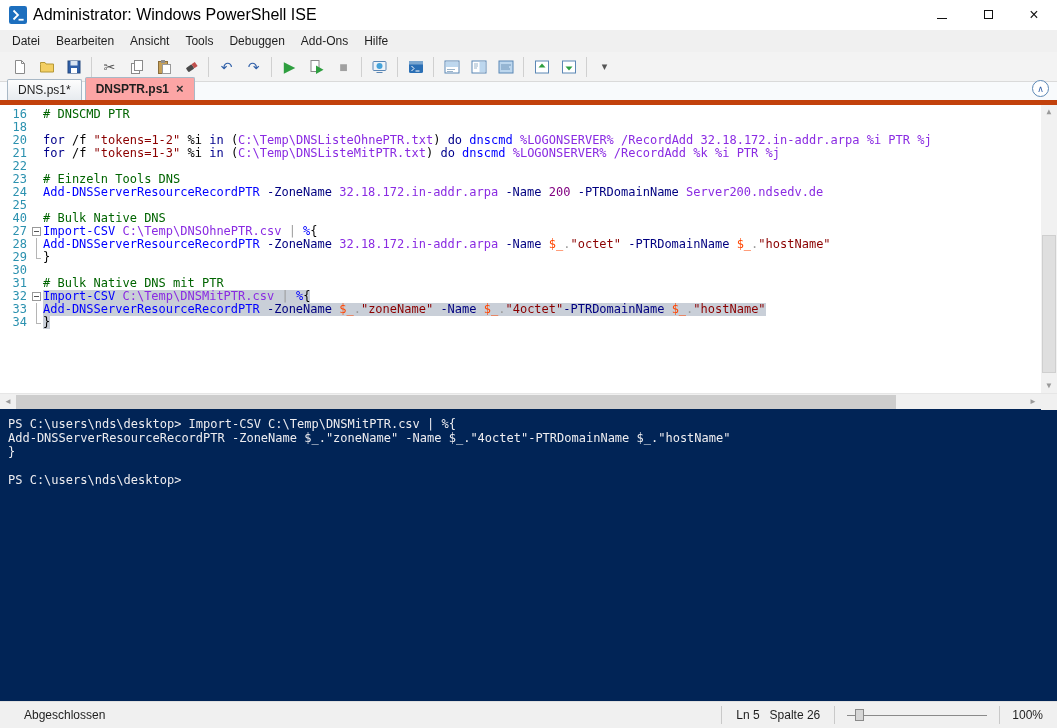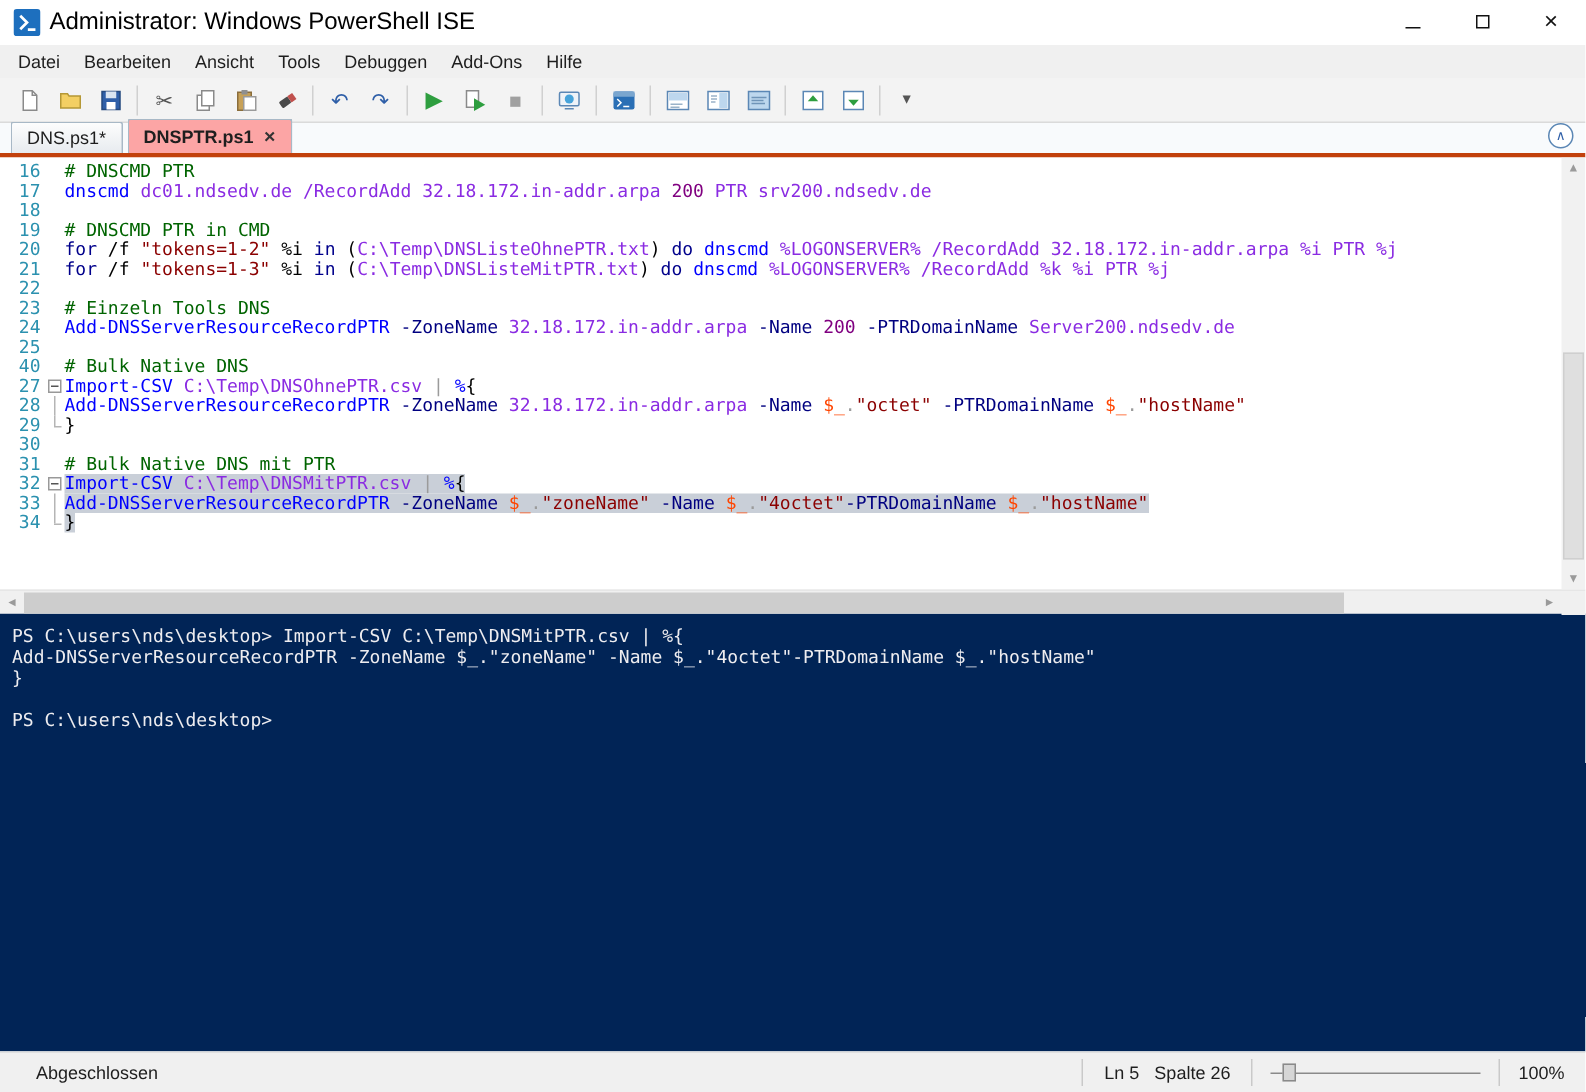--- a/index.html
+++ b/index.html
@@ -25,21 +25,21 @@
   .menu-item { padding:3px 8px; color:#1e1e1e; }
 
   
   .toolbar { height:30px; background:#f3f3f3; border-bottom:1px solid #dadada; display:flex; align-items:center; padding-left:6px; }
   .tbi { width:27px; height:24px; display:flex; align-items:center; justify-content:center; background:transparent; border:none; }
   .tbi .icon { display:flex; align-items:center; justify-content:center; width:16px; height:16px; }
   .uni { font-size:14px; line-height:1; }
   .tbsep { width:1px; height:20px; background:#d0d0d0; margin:0 4px; flex:none; }
 
   
-  .tabbar { height:23px; background:#f8fafc; display:flex; align-items:flex-end; padding-left:7px; border-bottom:3px solid #c2410c; }
+  .tabbar { height:23px; background:#f8fafc; display:flex; align-items:flex-end; padding-left:7px; border-bottom:5px solid #c2410c; }
   .tab { height:21px; padding:3px 10px 3px 10px; background:linear-gradient(#fdfdfd,#e7ebef); border:1px solid #a8b8c6; border-bottom:none; border-radius:2px 2px 0 0; margin-right:3px; display:flex; align-items:center; gap:7px; color:#1e1e1e; }
   .tab.active { background:#fca5a5; height:23px; position:relative; z-index:2;font-weight:bold; }
   .tab-close { font-size:13px; line-height:10px; color:#333; }
   .collapse-btn { width:17px; height:17px; border:1px solid #5b87b5; border-radius:50%; background:#fff; color:#2f5fa8;
     display:flex; align-items:center; justify-content:center; margin:0 8px 3px auto; font-size:9px; }
   .collapse-btn::before { content:"\2227"; }
 
   
   .editor { height:288px; background:#fff; position:relative; overflow:hidden;
     font-family:"DejaVu Sans Mono","Liberation Mono",monospace; font-size:12px; line-height:13px; padding-top:3px; }
@@ -290,23 +290,21 @@
       <div class="tab active">
         <span>DNSPTR.ps1</span>
         <span class="tab-close">×</span>
       </div>
       <div class="collapse-btn"></div>
     </div>
 
   <div class="editor">
     <div id="edlines">
         <div class="line"><span class="gutter-num">16</span><span class="fold"></span><span class="code"><span class="tk-cmt"># DNSCMD PTR</span></span></div>
-        <div class="line"><span class="gutter-num">17</span><span class="fold"></span><span class="code"><span class="tk-cmd">dnscmd</span><span class="tk-arg"> dc01.ndsedv.de /RecordAdd 32.18.172.in-addr.arpa </span><span class="tk-num">200</span><span class="tk-arg"> PTR srv200.ndsedv.de</span></span></div>
         <div class="line"><span class="gutter-num">18</span><span class="fold"></span><span class="code"></span></div>
-        <div class="line"><span class="gutter-num">19</span><span class="fold"></span><span class="code"><span class="tk-cmt"># DNSCMD PTR in CMD</span></span></div>
         <div class="line"><span class="gutter-num">20</span><span class="fold"></span><span class="code"><span class="tk-kw">for</span><span class="tk-plain"> /f </span><span class="tk-str">"tokens=1-2"</span><span class="tk-plain"> %i </span><span class="tk-kw">in</span><span class="tk-plain"> (</span><span class="tk-arg">C:\Temp\DNSListeOhnePTR.txt</span><span class="tk-plain">) </span><span class="tk-kw">do</span><span class="tk-plain"> </span><span class="tk-cmd">dnscmd</span><span class="tk-arg"> %LOGONSERVER% /RecordAdd 32.18.172.in-addr.arpa %i PTR %j</span></span></div>
         <div class="line"><span class="gutter-num">21</span><span class="fold"></span><span class="code"><span class="tk-kw">for</span><span class="tk-plain"> /f </span><span class="tk-str">"tokens=1-3"</span><span class="tk-plain"> %i </span><span class="tk-kw">in</span><span class="tk-plain"> (</span><span class="tk-arg">C:\Temp\DNSListeMitPTR.txt</span><span class="tk-plain">) </span><span class="tk-kw">do</span><span class="tk-plain"> </span><span class="tk-cmd">dnscmd</span><span class="tk-arg"> %LOGONSERVER% /RecordAdd %k %i PTR %j</span></span></div>
         <div class="line"><span class="gutter-num">22</span><span class="fold"></span><span class="code"></span></div>
         <div class="line"><span class="gutter-num">23</span><span class="fold"></span><span class="code"><span class="tk-cmt"># Einzeln Tools DNS</span></span></div>
         <div class="line"><span class="gutter-num">24</span><span class="fold"></span><span class="code"><span class="tk-cmd">Add-DNSServerResourceRecordPTR</span><span class="tk-param"> -ZoneName</span><span class="tk-arg"> 32.18.172.in-addr.arpa</span><span class="tk-param"> -Name</span><span class="tk-num"> 200</span><span class="tk-param"> -PTRDomainName</span><span class="tk-arg"> Server200.ndsedv.de</span></span></div>
         <div class="line"><span class="gutter-num">25</span><span class="fold"></span><span class="code"></span></div>
         <div class="line"><span class="gutter-num">40</span><span class="fold"></span><span class="code"><span class="tk-cmt"># Bulk Native DNS</span></span></div>
         <div class="line"><span class="gutter-num">27</span><span class="fold"><span class="foldbox"></span></span><span class="code"><span class="tk-cmd">Import-CSV</span><span class="tk-arg"> C:\Temp\DNSOhnePTR.csv</span><span class="tk-op"> | </span><span class="tk-cmd">%</span><span class="tk-plain">{</span></span></div>
         <div class="line"><span class="gutter-num">28</span><span class="fold mid"></span><span class="code"><span class="tk-cmd">Add-DNSServerResourceRecordPTR</span><span class="tk-param"> -ZoneName</span><span class="tk-arg"> 32.18.172.in-addr.arpa</span><span class="tk-param"> -Name</span><span class="tk-var"> $_</span><span class="tk-op">.</span><span class="tk-str">"octet"</span><span class="tk-param"> -PTRDomainName</span><span class="tk-var"> $_</span><span class="tk-op">.</span><span class="tk-str">"hostName"</span></span></div>
         <div class="line"><span class="gutter-num">29</span><span class="fold end"></span><span class="code"><span class="tk-plain">}</span></span></div>

